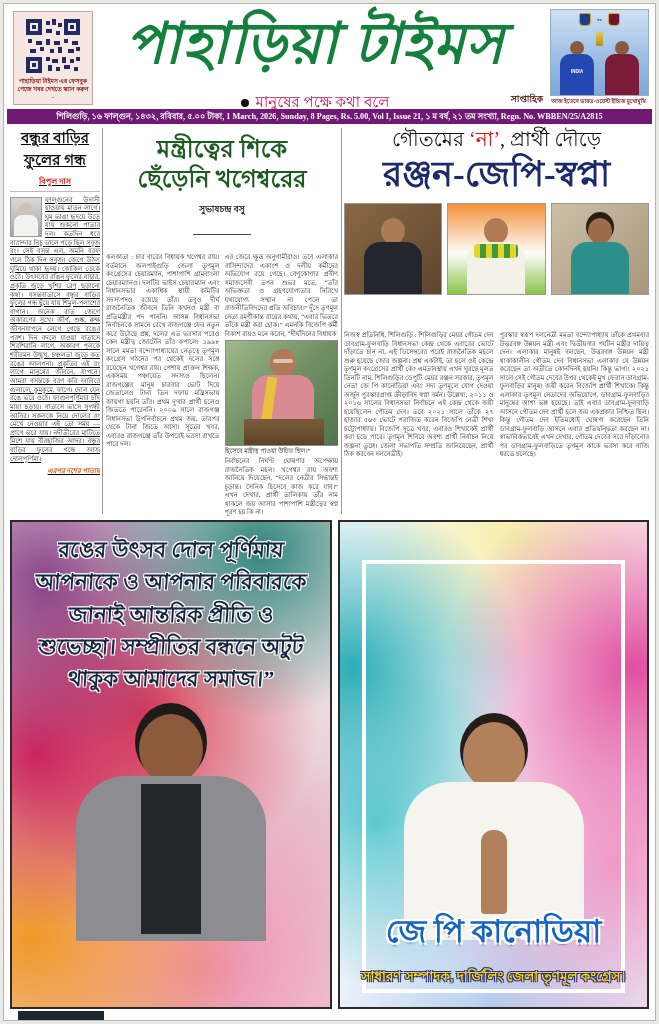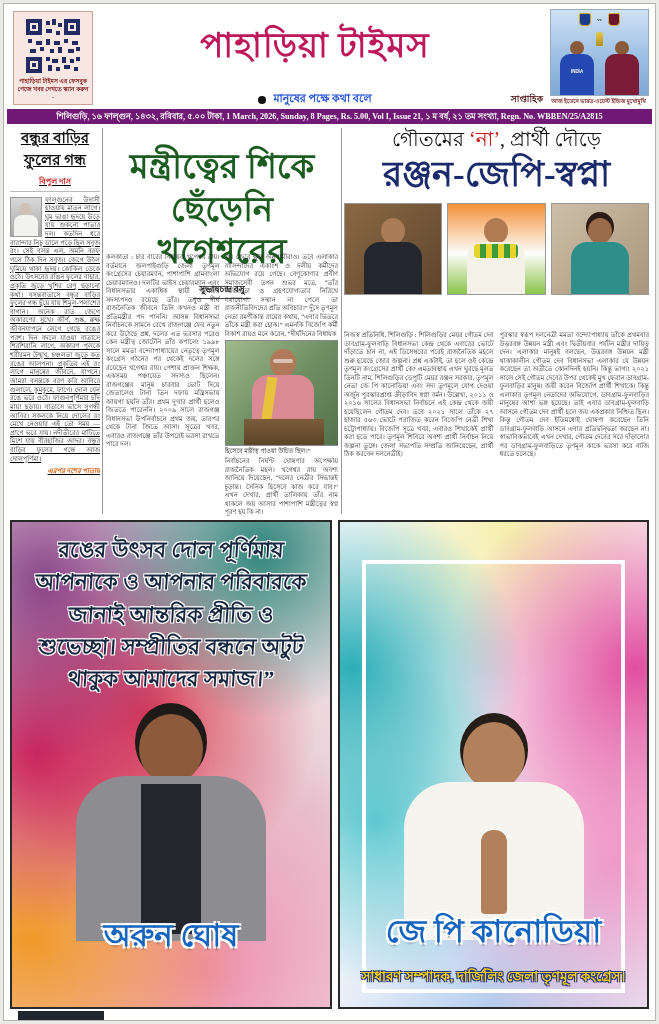--- a/index.html
+++ b/index.html
@@ -4,24 +4,24 @@
 <style>
   html,body{margin:0;padding:0;background:#d8d8d4;}
   .page{position:relative;width:659px;height:1024px;background:#e9e9e5;font-family:"Liberation Serif","DejaVu Sans",serif;overflow:hidden;}
   .sheet{position:absolute;inset:3px;background:#ffffff;border:1px solid #b5b5b0;}
 
   
   .masthead{position:absolute;left:0;top:0;right:0;height:104px;}
   .qrbox{position:absolute;left:9px;top:7px;width:80px;height:94px;background:#f6e7e3;border:1px solid #c9a09a;display:flex;flex-direction:column;align-items:center;padding-top:5px;box-sizing:border-box;}
   .qrbox svg{display:block;}
   .qrcap{font-size:6px;line-height:1.3;color:#7c1414;text-align:center;font-weight:bold;padding:3px 3px 0;}
-  .mast-title{position:absolute;left:96px;top:0px;width:430px;height:86px;display:flex;align-items:center;justify-content:center;font-size:34px;font-weight:bold;color:#be185d;letter-spacing:1px;white-space:nowrap;}
+  .mast-title{position:absolute;left:96px;top:0px;width:430px;height:86px;display:flex;align-items:center;justify-content:center;font-size:57px;font-weight:bold;color:#15803d;letter-spacing:1px;white-space:nowrap;font-style:italic;}
   .tagline-row{position:absolute;left:96px;top:86px;width:430px;display:flex;align-items:center;justify-content:center;gap:7px;}
   .tag-dot{width:8px;height:8px;border-radius:50%;background:#111;}
-  .tagline{font-size:11px;font-weight:bold;color:#1d4ed8;}
+  .tagline{font-size:15px;font-weight:normal;color:#be185d;}
   .weekly{position:absolute;right:112px;top:88px;font-size:9px;font-weight:bold;color:#4c1410;}
   .promo{position:absolute;right:8px;top:5px;width:97px;}
   .promo-img{position:relative;width:97px;height:85px;background:linear-gradient(180deg,#cfe1f3 0%,#9dbfe4 55%,#7ea8d6 100%);border:1px solid #9ab;overflow:hidden;}
   .promo-logos{position:absolute;left:0;right:0;top:3px;display:flex;justify-content:center;gap:6px;align-items:center;}
   .logo-chip{width:10px;height:11px;border-radius:2px 2px 4px 4px;}
   .logo-ind{background:#1a3d8f;border:1px solid #c9a227;}
   .logo-wi{background:#6b1530;border:1px solid #d4af37;}
   .vs-txt{font-size:5px;color:#333;font-weight:bold;}
   .trophy{position:absolute;left:45px;top:22px;width:7px;height:14px;background:linear-gradient(180deg,#e8c84a,#b58f1e);border-radius:3px 3px 1px 1px;}
   .player{position:absolute;bottom:-4px;width:40px;height:58px;}
@@ -43,23 +43,23 @@
   .c1-title{font-size:15px;font-weight:bold;color:#111;text-align:center;line-height:1.45;margin-top:2px;}
   .c1-author{font-size:8px;color:#c01414;font-weight:bold;text-align:center;margin:3px 0 4px;border-bottom:1px solid #bbb;padding-bottom:3px;}
   .c1-photo{float:left;width:30px;height:38px;margin:1px 3px 1px 0;background:linear-gradient(180deg,#d8d8d8,#a8a8a8);position:relative;overflow:hidden;border:1px solid #999;}
   .c1-photo .p-head{position:absolute;left:8px;top:5px;width:13px;height:13px;border-radius:50%;background:#cfc2b4;}
   .c1-photo .p-torso{position:absolute;left:3px;top:17px;width:24px;height:22px;border-radius:8px 8px 0 0;background:#f2f2ef;}
   .c1-body{font-size:6.55px;line-height:1.32;text-align:justify;color:#1d1d1d;}
   .c1-cont{font-size:6.8px;color:#d35400;font-weight:bold;font-style:italic;text-align:right;margin-top:2px;}
 
   .col2{position:absolute;left:101px;top:0;width:234px;height:100%;}
   .kicker{margin:1px 1px 0;background:#cde6ae;border:1px solid #9bbf74;text-align:center;font-size:16.5px;font-weight:bold;color:#0d0d0d;padding:2px 0;}
-  .hl-green{font-size:34px;font-weight:bold;color:#1d5c20;text-align:center;line-height:1.25;margin-top:20px;}
+  .hl-green{font-size:24px;font-weight:bold;color:#1d5c20;text-align:center;line-height:1.25;margin-top:8px;}
   .byline2{ text-align:center;margin:4px 0 3px;}
-  .byline2 span{display:inline-block;font-size:9px;font-weight:bold;color:#222;border-bottom:1px solid #444;padding:0 6px 1px;font-family:Liberation Serif, serif;}
+  .byline2 span{display:inline-block;font-size:9px;font-weight:bold;color:#222;border-bottom:1px solid #444;padding:0 6px 17px;font-family:Liberation Serif, serif;}
   .c2-cols{position:absolute;left:1px;right:1px;top:127px;bottom:2px;display:flex;gap:5px;overflow:hidden;}
   .c2col{width:50%;font-size:6.55px;line-height:1.3;text-align:justify;color:#1d1d1d;overflow:hidden;}
   .c2-photo{width:100%;height:104px;background:linear-gradient(135deg,#9fb98a 0%,#6f8f63 50%,#51724b 100%);position:relative;overflow:hidden;margin:2px 0 1px;border:1px solid #889;}
   .c2-photo .p-head{position:absolute;left:44px;top:8px;width:26px;height:28px;border-radius:50%;background:#b0795a;}
   .c2-photo .specs{position:absolute;left:47px;top:18px;width:20px;height:4px;background:rgba(255,255,255,.55);border-radius:2px;}
   .c2-photo .p-torso{position:absolute;left:26px;top:34px;width:62px;height:50px;border-radius:16px 16px 0 0;background:#d98a93;}
   .c2-photo .scarf{position:absolute;left:38px;top:36px;width:10px;height:48px;background:#e8c23d;transform:rotate(8deg);}
   .c2-photo .podium{position:absolute;left:18px;bottom:0;width:80px;height:26px;background:linear-gradient(180deg,#7a5c3a,#5d4427);}
   .c2-cap{font-size:6.4px;color:#222;line-height:1.25;margin-bottom:2px;}
 
@@ -288,21 +288,20 @@
           <div>আপনাকে ও আপনার পরিবারকে</div>
           <div>জানাই আন্তরিক প্রীতি ও</div>
           <div>শুভেচ্ছা। সম্প্রীতির বন্ধনে অটুট</div>
           <div>থাকুক আমাদের সমাজ।”</div>
         </div>
         <div class="adL-photo">
           <div class="p-head"></div>
             <div class="p-torso"></div>
             <div class="shirt"></div>
         </div>
-        <div class="adL-name">অরুন ঘোষ</div>
       </div>
 
       <div class="ad adR">
         <div class="adR-frame"></div>
         <div class="adR-photo">
           <div class="p-head"></div>
             <div class="p-torso"></div>
             <div class="hands"></div>
         </div>
         <div class="adR-name">জে পি কানোডিয়া</div>

